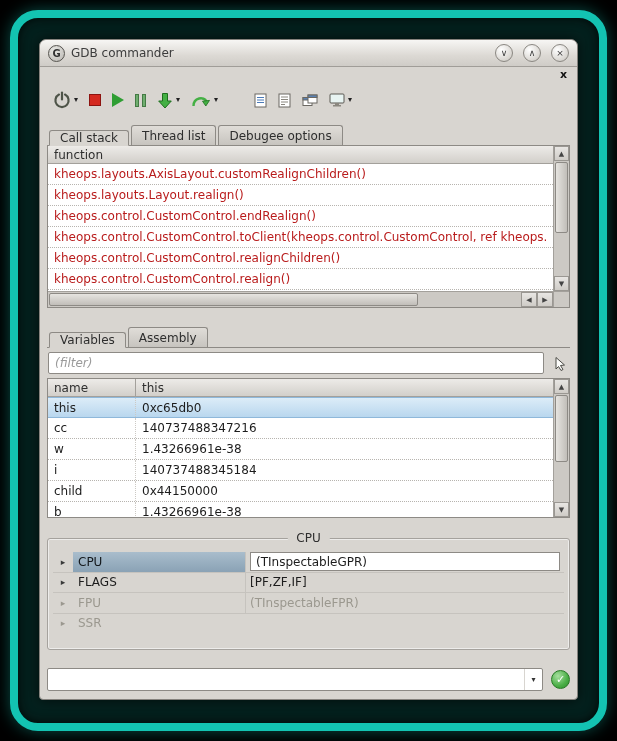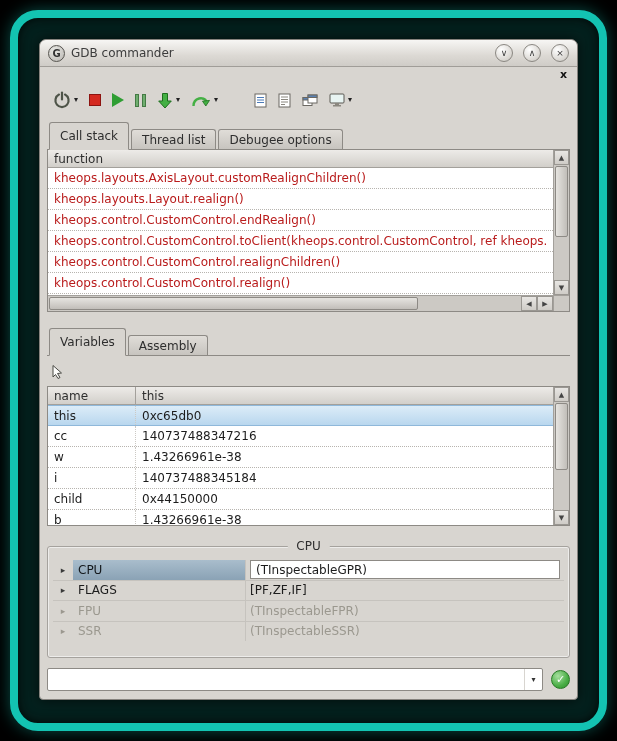--- a/index.html
+++ b/index.html
@@ -45,21 +45,21 @@
   .ic-pause { display: flex; gap: 3px; }
   .ic-pause i { width: 4px; height: 13px; background: #6fae6f; border: 1px solid #447a44; }
   .tb-sep { width: 14px; }
 
   
   .tabbar { flex: 0 0 24px; display: flex; align-items: flex-end; padding-left: 2px;
     border-bottom: 1px solid #8d8a85; }
   .tab { height: 20px; display: flex; align-items: center; padding: 0 10px; margin-right: 2px;
     font-size: 12px; color: #2e2e2e; border: 1px solid #8d8a85; border-bottom: none;
     border-radius: 3px 3px 0 0; background: linear-gradient(#e0ddd8, #c7c4bf); }
-  .tab.active { height: 28px; background: #d8d5d0; margin-bottom: -1px;
+  .tab.active { height: 16px; background: #d8d5d0; margin-bottom: -1px;
     border-bottom: 1px solid #d8d5d0; }
 
   
   .panel { border: 1px solid #8d8a85; background: #fff; display: flex; flex-direction: column; }
   .callstack { flex: 0 0 162px; border-top: none; }
   .body-row { flex: 1; display: flex; overflow: hidden; }
   .tmain { flex: 1; display: flex; flex-direction: column; overflow: hidden; }
   .thead { flex: 0 0 18px; display: flex; align-items: center;
     background: linear-gradient(#edebe8, #d2cfca); border-bottom: 1px solid #a3a09b;
     font-size: 12px; color: #2e2e2e; }
@@ -273,20 +273,21 @@
         </div>
 
         <div class="splitter1"></div>
 
         <div class="tabbar">
           <span class="tab active">Variables</span>
           <span class="tab">Assembly</span>
         </div>
 
         <div class="filter-row">
+          <input class="filter-input" placeholder="(filter)" style="">
           <span class="filter-icon">
             <svg width="15" height="15" viewBox="0 0 15 15">
               <path d="M3 1.5 L11.5 9 L7.5 9.5 L10 13.5 L8 14.5 L5.5 10.5 L3 13 z" fill="#fdfdfb" stroke="#4a4a45" stroke-width="1"></path>
             </svg>
           </span>
         </div>
 
         <div class="panel vars">
           <div class="body-row">
             <div class="tmain">
@@ -347,21 +348,20 @@
               <span class="cpu-val">[PF,ZF,IF]</span>
             </div>
             <div class="cpu-row dis">
               <span class="cpu-exp">▸</span>
               <span class="cpu-name">FPU</span>
               <span class="cpu-val">(TInspectableFPR)</span>
             </div>
             <div class="cpu-row dis">
               <span class="cpu-exp">▸</span>
               <span class="cpu-name">SSR</span>
-              <span class="cpu-val">(TInspectableSSR)</span>
             </div>
           </div>
         </div>
 
         <div class="bottom-row">
           <span class="combo">
             <input class="combo-input" value="" style="">
             <span class="combo-arrow">
                 <span>▾</span>
               </span>

